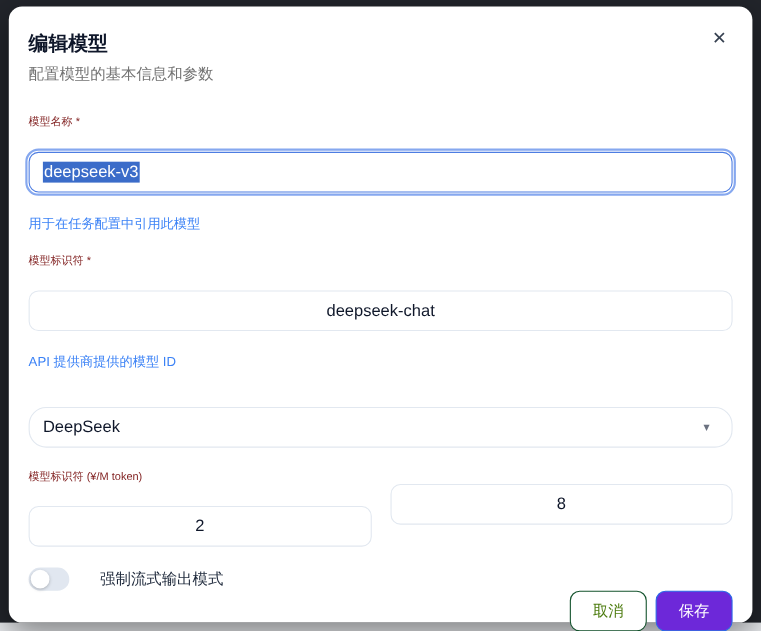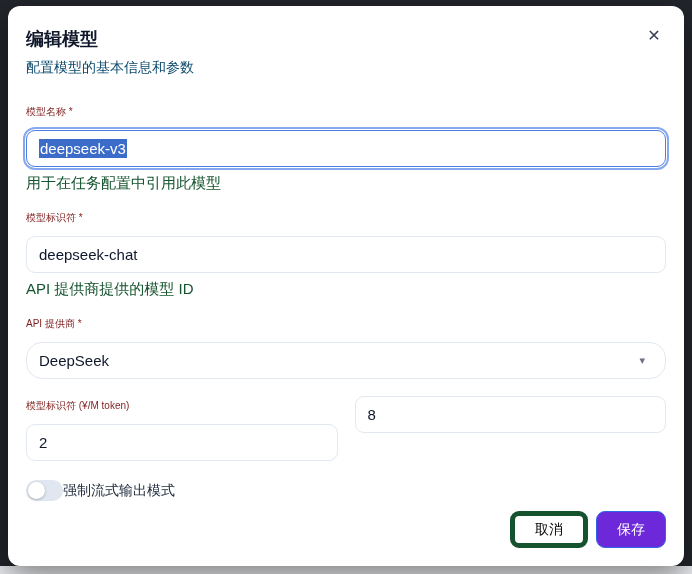--- a/index.html
+++ b/index.html
@@ -30,21 +30,21 @@
   .modal-header { position: relative; margin-bottom: 26px; }
   .modal-title {
     font-size: 18px;
     font-weight: bold;
     color: #0f172a;
     line-height: 26px;
     margin-top: 2px;
   }
   .modal-subtitle {
     font-size: 14px;
-    color: #0c4a6e;
+    color: #737373;
     margin-top: 6px;
     line-height: 18px;
   }
   .close-btn {
     position: absolute;
     top: 0px; right: 0px;
     width: 24px; height: 24px;
     border: none;
     background: transparent;
     font-size: 16px;
@@ -67,37 +67,38 @@
     height: 37px;
     border: 1px solid #e2e8f0;
     border-radius: 9px;
     padding: 16px 12px;
     font-size: 15px;
     color: #0f172a;
     background: #ffffff;
     font-family: "Liberation Sans", "DejaVu Sans", sans-serif;
     display: flex;
     align-items: center;
-  }
-  input.text-input { display: block; line-height: 35px; }
+    margin-top: 16px;
+  }
+  input.text-input { display: block; line-height: 35px; text-align: center; }
   .fake-input.focused {
     border: 1px solid #4d7de2;
     outline: 2px solid #86a8ef;
     outline-offset: 1px;
   }
   .selected-text {
     background: #3b6cc9;
     color: #ffffff;
     font-size: 15px;
     padding: 1px 1px;
   }
   .helper-text {
-    font-size: 15px;
-    color: #14532d;
-    margin-top: 8px;
+    font-size: 12px;
+    color: #3b82f6;
+    margin-top: 20px;
     line-height: 16px;
   }
   .select-box {
     justify-content: space-between;
     cursor: pointer;
     border-radius: 16px;
   }
   .select-caret {
     color: #6b7280;
     font-size: 11px;
@@ -105,21 +106,21 @@
   }
   .price-row {
     display: grid;
     grid-template-columns: 1fr 1fr;
     gap: 17px;
     margin-bottom: 17px;
   }
   .toggle-row {
     display: flex;
     align-items: center;
-    gap: 0;
+    gap: 28px;
     margin-top: 2px;
   }
   .toggle {
     width: 37px; height: 21px;
     background: #e1e7f0;
     border-radius: 11px;
     position: relative;
     cursor: pointer;
     flex-shrink: 0;
     border: none;
@@ -144,22 +145,22 @@
   .btn {
     height: 37px;
     border-radius: 9px;
     font-size: 14px;
     font-family: "Liberation Sans", "DejaVu Sans", sans-serif;
     cursor: pointer;
     padding: 0 20px;
   }
   .btn-cancel {
     background: #ffffff;
-    border: 5px solid #14532d;
-    color: #000000;
+    border: 1px solid #14532d;
+    color: #4d7c0f;
     font-family: Liberation Mono, monospace;
   }
   .btn-save {
     background: #6d28d9;
     border: 1px solid #2c68e6;
     color: #ffffff;
   }
 </style>
 </head>
 <body>
@@ -182,21 +183,20 @@
     <div class="helper-text">用于在任务配置中引用此模型</div>
   </div>
 
   <div class="form-group">
     <label class="field-label">模型标识符 *</label>
     <input class="text-input" type="text" value="deepseek-chat" style="">
     <div class="helper-text">API 提供商提供的模型 ID</div>
   </div>
 
   <div class="form-group">
-    <label class="field-label">API 提供商 *</label>
     <div class="select-box">
       <span>DeepSeek</span>
       <span class="select-caret">▾</span>
     </div>
   </div>
 
   <div class="price-row">
     <div>
       <label class="field-label">模型标识符 (¥/M token)</label>
       <input class="text-input" type="text" value="2" style="">

